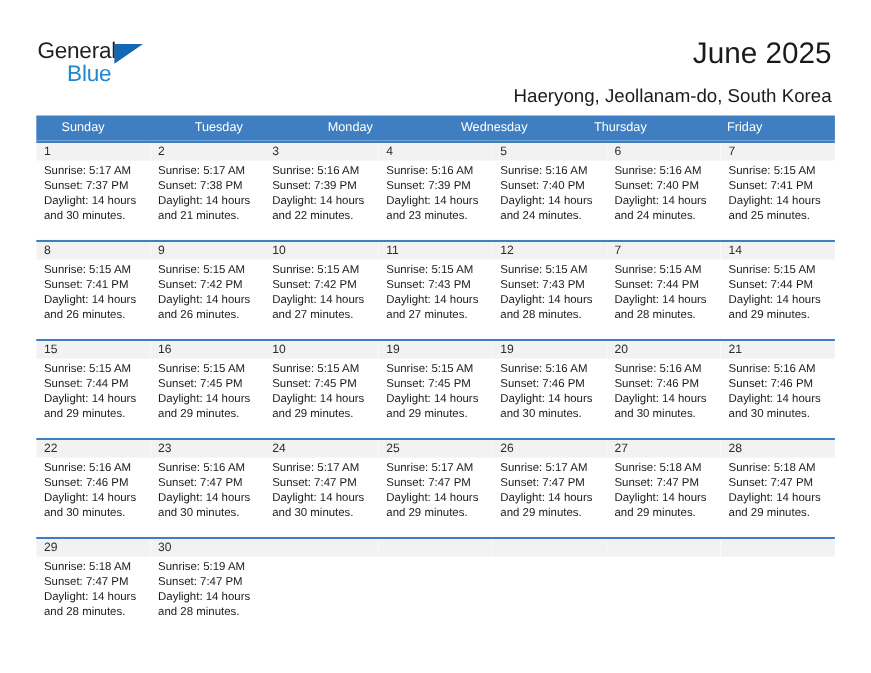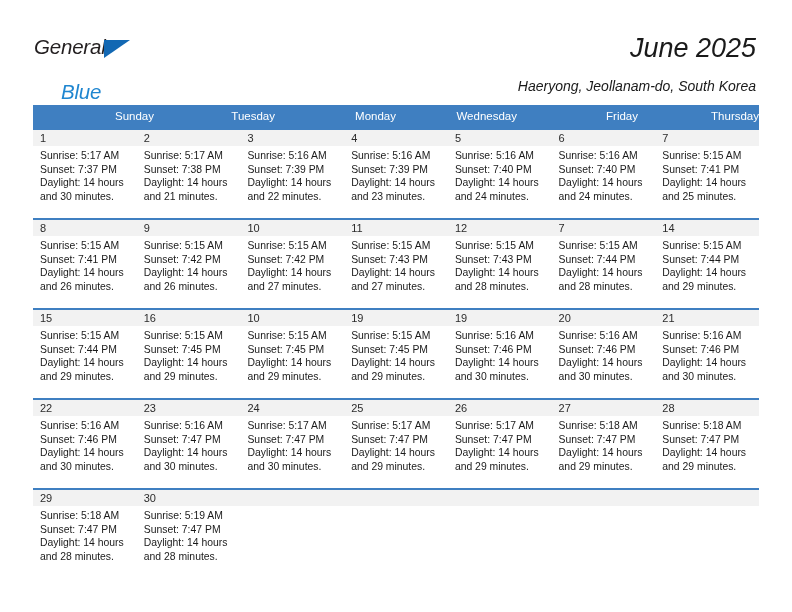--- a/index.html
+++ b/index.html
@@ -21,21 +21,20 @@
     box-sizing: border-box;
   }
 
   
   .header {
     position: absolute;
     left: 0;
     top: 0;
     width: 792px;
     height: 100px;
-    font-style: italic;
   }
   .logo {
     position: absolute;
     left: 34px;
     top: 36px;
     width: 130px;
     height: 48px;
   }
   .logo-general {
     position: absolute;
@@ -57,62 +56,60 @@
     border-bottom: 18px solid transparent;
   }
   .logo-blue {
     position: absolute;
     left: 27px;
     top: 21px;
     font-size: 20.5px;
     letter-spacing: -0.2px;
     color: #1f86d0;
     line-height: 22px;
-    margin-top: 24px;
   }
   .title {
     position: absolute;
     right: 36px;
     top: 33px;
     font-size: 27px;
     color: #1a1a1a;
     text-align: left;
     white-space: nowrap;
   }
   .subtitle {
     position: absolute;
     right: 36px;
     top: 78px;
-    font-size: 14px;
+    font-size: 17px;
     color: #1a1a1a;
     text-align: right;
     white-space: nowrap;
   }
 
   
   .calendar {
     position: absolute;
     left: 33px;
     top: 105px;
     width: 726px;
   }
   .weekday-row {
     display: flex;
     width: 726px;
     background: #3f7fc1;
   }
   .weekday {
     flex: 1 1 0;
     box-sizing: border-box;
-    padding: 4px 0 5px 7px;
+    padding: 4px 0 5px 23px;
     font-size: 11.5px;
     color: #ffffff;
     line-height: 14px;
     white-space: nowrap;
-    text-align: right;
   }
 
   .week {
     display: flex;
     width: 726px;
     border-top: 2px solid #3f7fc1;
     background: #ffffff;
   }
   .daycell {
     flex: 1 1 0;
@@ -160,22 +157,22 @@
     <div class="title">June 2025</div>
     <div class="subtitle">Haeryong, Jeollanam-do, South Korea</div>
   </div>
 
   <div class="calendar">
     <div class="weekday-row">
       <div class="weekday">Sunday</div>
       <div class="weekday">Tuesday</div>
       <div class="weekday">Monday</div>
       <div class="weekday">Wednesday</div>
+      <div class="weekday">Thursday</div>
       <div class="weekday">Friday</div>
-      <div class="weekday">Thursday</div>
     </div>
 
     <div id="weeks-container">
         <div class="week">
           <div class="daycell">
             <div class="daynum-band">1</div>
             <div class="info">
               <div>Sunrise: 5:17 AM</div>
               <div>Sunset: 7:37 PM</div>
               <div>Daylight: 14 hours</div>

